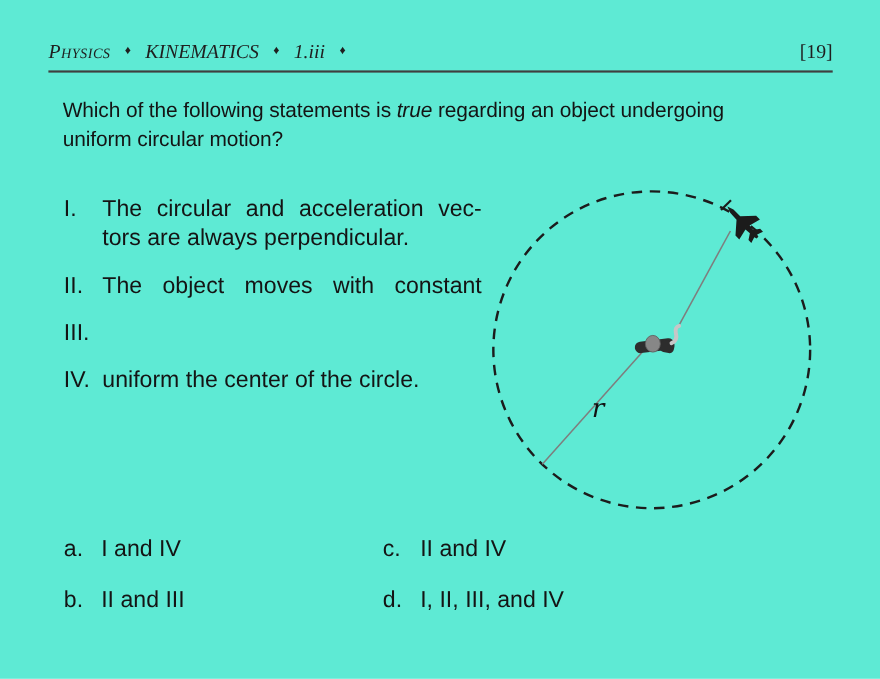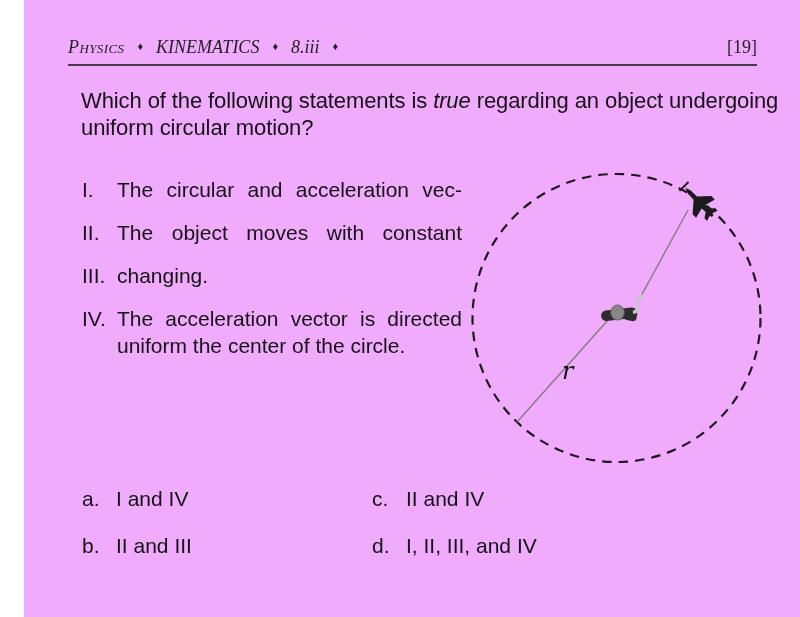--- a/index.html
+++ b/index.html
@@ -1,38 +1,38 @@
 <!DOCTYPE html>
 <html><head>
 <meta charset="utf-8">
 <style>
   html, body { margin:0; padding:0; }
   body {
     width:800px; height:617px; background:#ffffff; overflow:hidden; position:relative;
     font-family:"Liberation Sans", sans-serif; color:#1a1a1a;
     -webkit-font-smoothing:antialiased;
   }
-  .page { position:absolute; inset:0; background:#f0abfc;margin-left:24px; }
+  .page { position:absolute; inset:0; background:#5eead4; }
 
   
   .hdr {
     position:absolute; left:44px; right:43px; top:37px;
     display:flex; align-items:baseline;
     font-family:"Liberation Serif", serif; font-size:18px; color:#1f1f1f;
   }
   .it { font-style:italic; }
   .crs { font-variant:small-caps; letter-spacing:0.4px; }
   .dia { font-style:normal; font-size:11px; margin:0 13px; align-self:center; padding-bottom:3px; }
   .pageno { margin-left:auto; font-style:normal; }
   .rule { position:absolute; left:44px; right:43px; top:64px; height:2px; background:#3f3f3f; }
 
   
   .question {
     position:absolute; left:57px; top:87px;
-    font-size:22px; line-height:27px; letter-spacing:-0.1px; white-space:nowrap; color:#141414;
+    font-size:19px; line-height:27px; letter-spacing:-0.1px; white-space:nowrap; color:#141414;
   }
   .question em { font-style:italic; }
 
   
   .stmts { position:absolute; left:58px; top:176px; margin:0; padding:0; list-style:none; }
   .stmt { display:flex; margin-bottom:16px; font-size:21px; line-height:27px; color:#141414; }
   .stmt .num { flex:0 0 35px; width:35px; }
   .stmt .stxt { width:345px; }
   .jl { text-align:justify; text-align-last:justify; -moz-text-align-last:justify; }
 
@@ -48,54 +48,53 @@
 </head>
 <body>
 
 <div class="page">
 
   <header class="hdr">
     <span class="it crs">Physics</span>
     <span class="dia">♦</span>
     <span class="it">KINEMATICS</span>
     <span class="dia">♦</span>
-    <span class="it">8.iii</span>
+    <span class="it">1.iii</span>
     <span class="dia">♦</span>
     <span class="pageno">[19]</span>
   </header>
   <div class="rule"></div>
 
   <div class="question">
     <div class="qline"><span>Which of the following statements is </span><em>true</em><span> regarding an object undergoing</span></div>
     <div class="qline">uniform circular motion?</div>
   </div>
 
   <ol class="stmts">
     <li class="stmt">
       <span class="num">I.</span>
       <div class="stxt">
         <div class="jl">The circular and acceleration vec-</div>
+        <div>tors are always perpendicular.</div>
       </div>
     </li>
     <li class="stmt">
       <span class="num">II.</span>
       <div class="stxt">
         <div class="jl">The object moves with constant</div>
       </div>
     </li>
     <li class="stmt">
       <span class="num">III.</span>
       <div class="stxt">
-        <div>changing.</div>
       </div>
     </li>
     <li class="stmt">
       <span class="num">IV.</span>
       <div class="stxt">
-        <div class="jl">The acceleration vector is directed</div>
         <div>uniform the center of the circle.</div>
       </div>
     </li>
   </ol>
 
   <svg class="diagram" width="355" height="335" viewBox="425 152 355 335">
     <circle cx="592.5" cy="318" r="144" fill="none" stroke="#1c1c1c" stroke-width="2.2" stroke-dasharray="9.5 7"></circle>
     <line x1="584" y1="320" x2="493" y2="422" stroke="#7e7e7e" stroke-width="1.4"></line>
     <line x1="616" y1="298" x2="664" y2="210" stroke="#7e7e7e" stroke-width="1.4"></line>
     <text x="538" y="379" font-family="'DejaVu Serif', serif" font-style="italic" font-size="24" fill="#111111">r</text>

